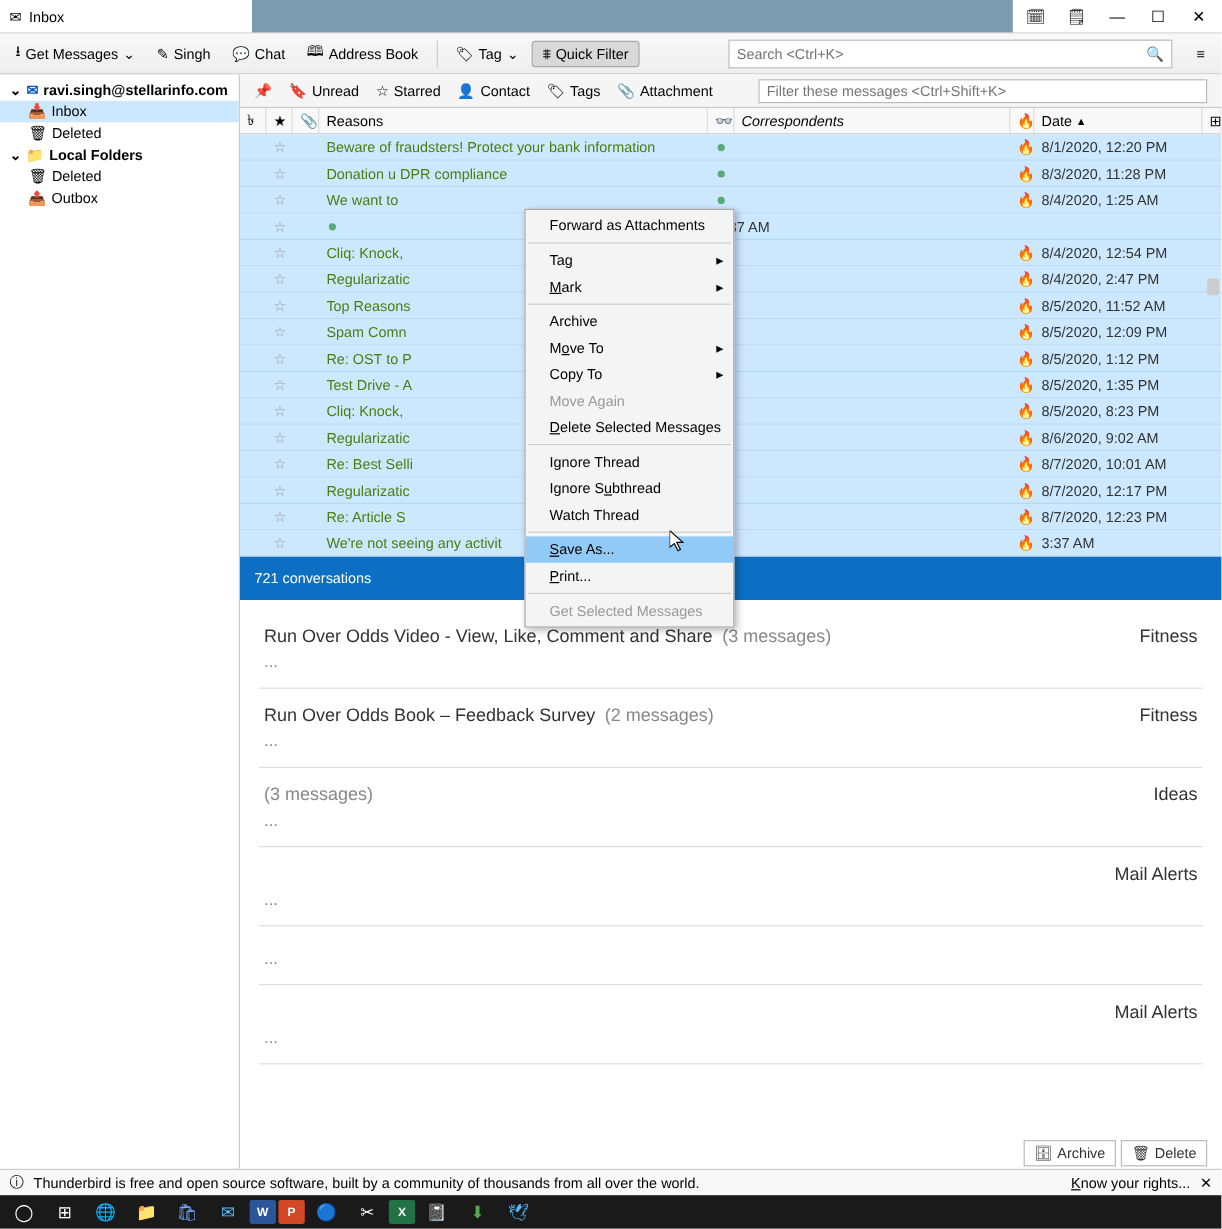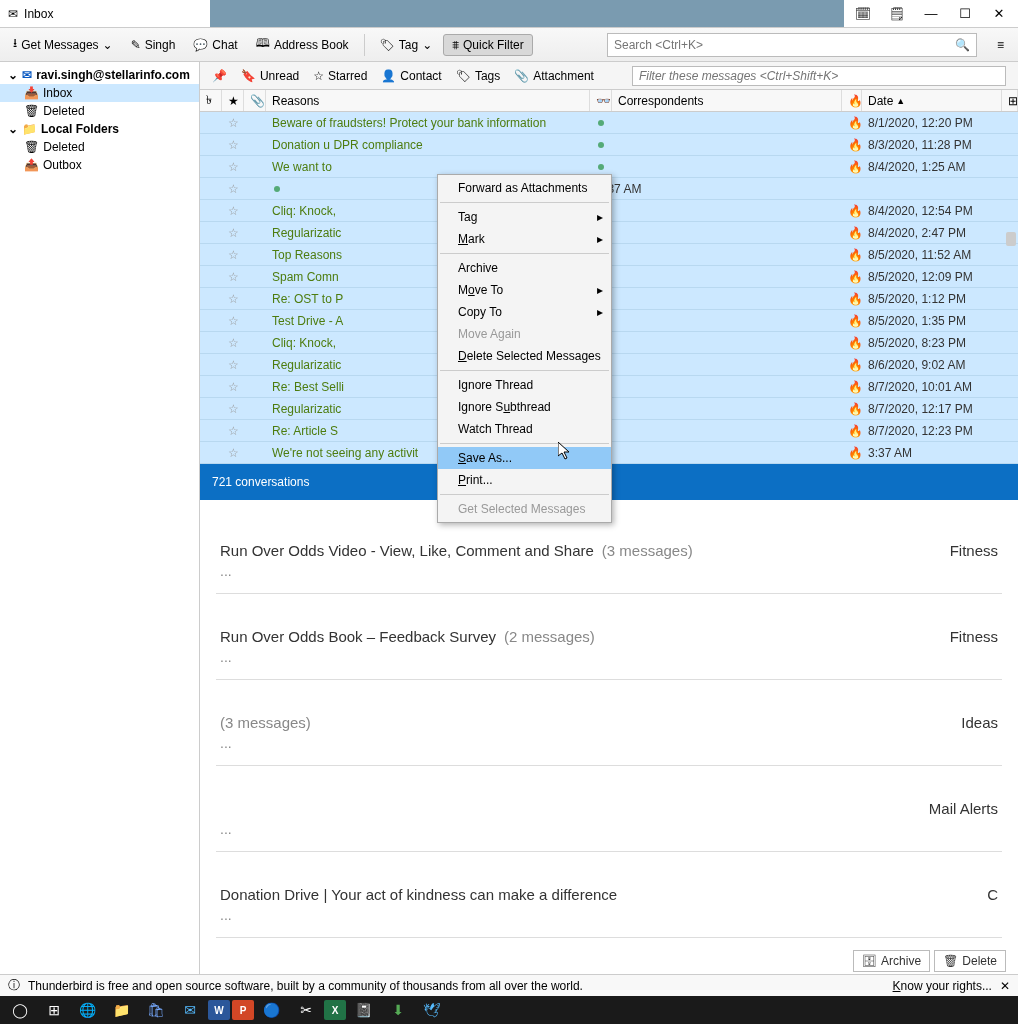--- a/index.html
+++ b/index.html
@@ -26,39 +26,39 @@
 .filter-bar { height: 28px; border-bottom: 1px solid #ccc; display: flex; align-items: center; gap: 2px; padding: 0 6px; background: #f5f5f5; }
 .filter-btn { display: flex; align-items: center; gap: 4px; padding: 3px 6px; cursor: pointer; }
 .filter-input { flex: 1; height: 20px; border: 1px solid #bbb; padding: 0 6px; margin-left: 30px; margin-right: 6px; }
 .col-headers { height: 22px; border-bottom: 1px solid #ccc; display: flex; align-items: center; background: #f8f8f8; }
 .col-h { padding: 0 6px; border-right: 1px solid #ddd; height: 100%; display: flex; align-items: center; }
 .col-star { width: 22px; }
 .col-att { width: 22px; }
 .col-th { width: 22px; }
 .col-subj { flex: 1; }
 .col-read { width: 22px; text-align: center; }
-.col-corr { width: 230px; }
+.col-corr { width: 230px; font-style: italic; }
 .col-fire { width: 20px; }
 .col-date { width: 140px; }
 .msg-list { flex: 0 0 auto; }
 .msg-row { height: 22px; display: flex; align-items: center; background: #cce8ff; border-bottom: 1px solid #b8d8f0; }
 .msg-row .c { padding: 0 6px; height: 100%; display: flex; align-items: center; white-space: nowrap; overflow: hidden; }
 .msg-row .star { width: 22px; color: #999; }
 .msg-row .subj { flex: 1; color: #4d7c0f; }
 .msg-row .read { width: 22px; justify-content: center; }
 .msg-row .corr { width: 230px; }
 .msg-row .fire { width: 20px; color: #e67e22; }
 .msg-row .date { width: 140px; color: #333; }
 .dot { width: 6px; height: 6px; border-radius: 50%; background: #5a7; }
 .fire-icon { color: #e8a33d; }
 .conv-bar { height: 36px; background: #0c6fc4; color: #fff; display: flex; align-items: center; padding: 0 12px; font-size: 18px; text-align: right; }
 .conv-btn { background: #fff; border: 1px solid #bbb; padding: 3px 8px; display: flex; align-items: center; gap: 4px; font-size: 12px; color: #333; }
 .conv-list { flex: 1; overflow: hidden; padding: 8px 16px; }
 .conv-item { border-bottom: 1px solid #ddd; padding: 14px 4px; }
-.conv-title-row { display: flex; align-items: baseline; gap: 8px; margin-top: 20px; }
+.conv-title-row { display: flex; align-items: baseline; gap: 8px; }
 .conv-title { font-size: 15px; color: #333; }
 .conv-count { font-size: 15px; color: #888; }
 .conv-right { margin-left: auto; font-size: 15px; color: #333; }
 .conv-dots { color: #888; font-size: 14px; margin-top: 4px; }
 .context-menu { position: absolute; background: #f4f4f4; border: 1px solid #aaa; box-shadow: 2px 2px 6px rgba(0,0,0,0.3); z-index: 100; padding: 2px 0; }
 .ctx-item { padding: 4px 28px 4px 20px; cursor: pointer; position: relative; white-space: nowrap; }
 .ctx-item.hover { background: #91c9f7; }
 .ctx-item.disabled { color: #999; }
 .ctx-sep { height: 1px; background: #ccc; margin: 3px 2px; }
 .ctx-arrow { position: absolute; right: 8px; top: 4px; }
@@ -174,21 +174,21 @@
           <span>Contact</span>
         </div>
       <div class="filter-btn">
           <span>🏷</span>
           <span>Tags</span>
         </div>
       <div class="filter-btn">
           <span>📎</span>
           <span>Attachment</span>
         </div>
-      <input class="filter-input" style="color: #a16207; font-style: italic;" placeholder="Filter these messages &lt;Ctrl+Shift+K&gt;">
+      <input class="filter-input" style="color: #a16207;" placeholder="Filter these messages &lt;Ctrl+Shift+K&gt;">
     </div>
 
     <div class="col-headers">
       <div class="col-h col-th">৳</div>
       <div class="col-h col-star">★</div>
       <div class="col-h col-att">📎</div>
       <div class="col-h col-subj">
           <span>Reasons</span>
         </div>
       <div class="col-h col-read">👓</div>
@@ -486,24 +486,20 @@
           </div>
           <div class="conv-dots">...</div>
         </div>
         <div class="conv-item">
           <div class="conv-title-row">
             <span class="conv-right">Mail Alerts</span>
           </div>
           <div class="conv-dots">...</div>
         </div>
         <div class="conv-item">
-          <div class="conv-title-row">
-            <span class="conv-title">Donation Drive | Your act of kindness can make a difference</span>
-            <span class="conv-right">C</span>
-          </div>
           <div class="conv-dots">...</div>
         </div>
         <div class="conv-item">
           <div class="conv-title-row">
             <span class="conv-title"></span>
             <span class="conv-right">Mail Alerts</span>
           </div>
           <div class="conv-dots">...</div>
         </div>
       </div>

